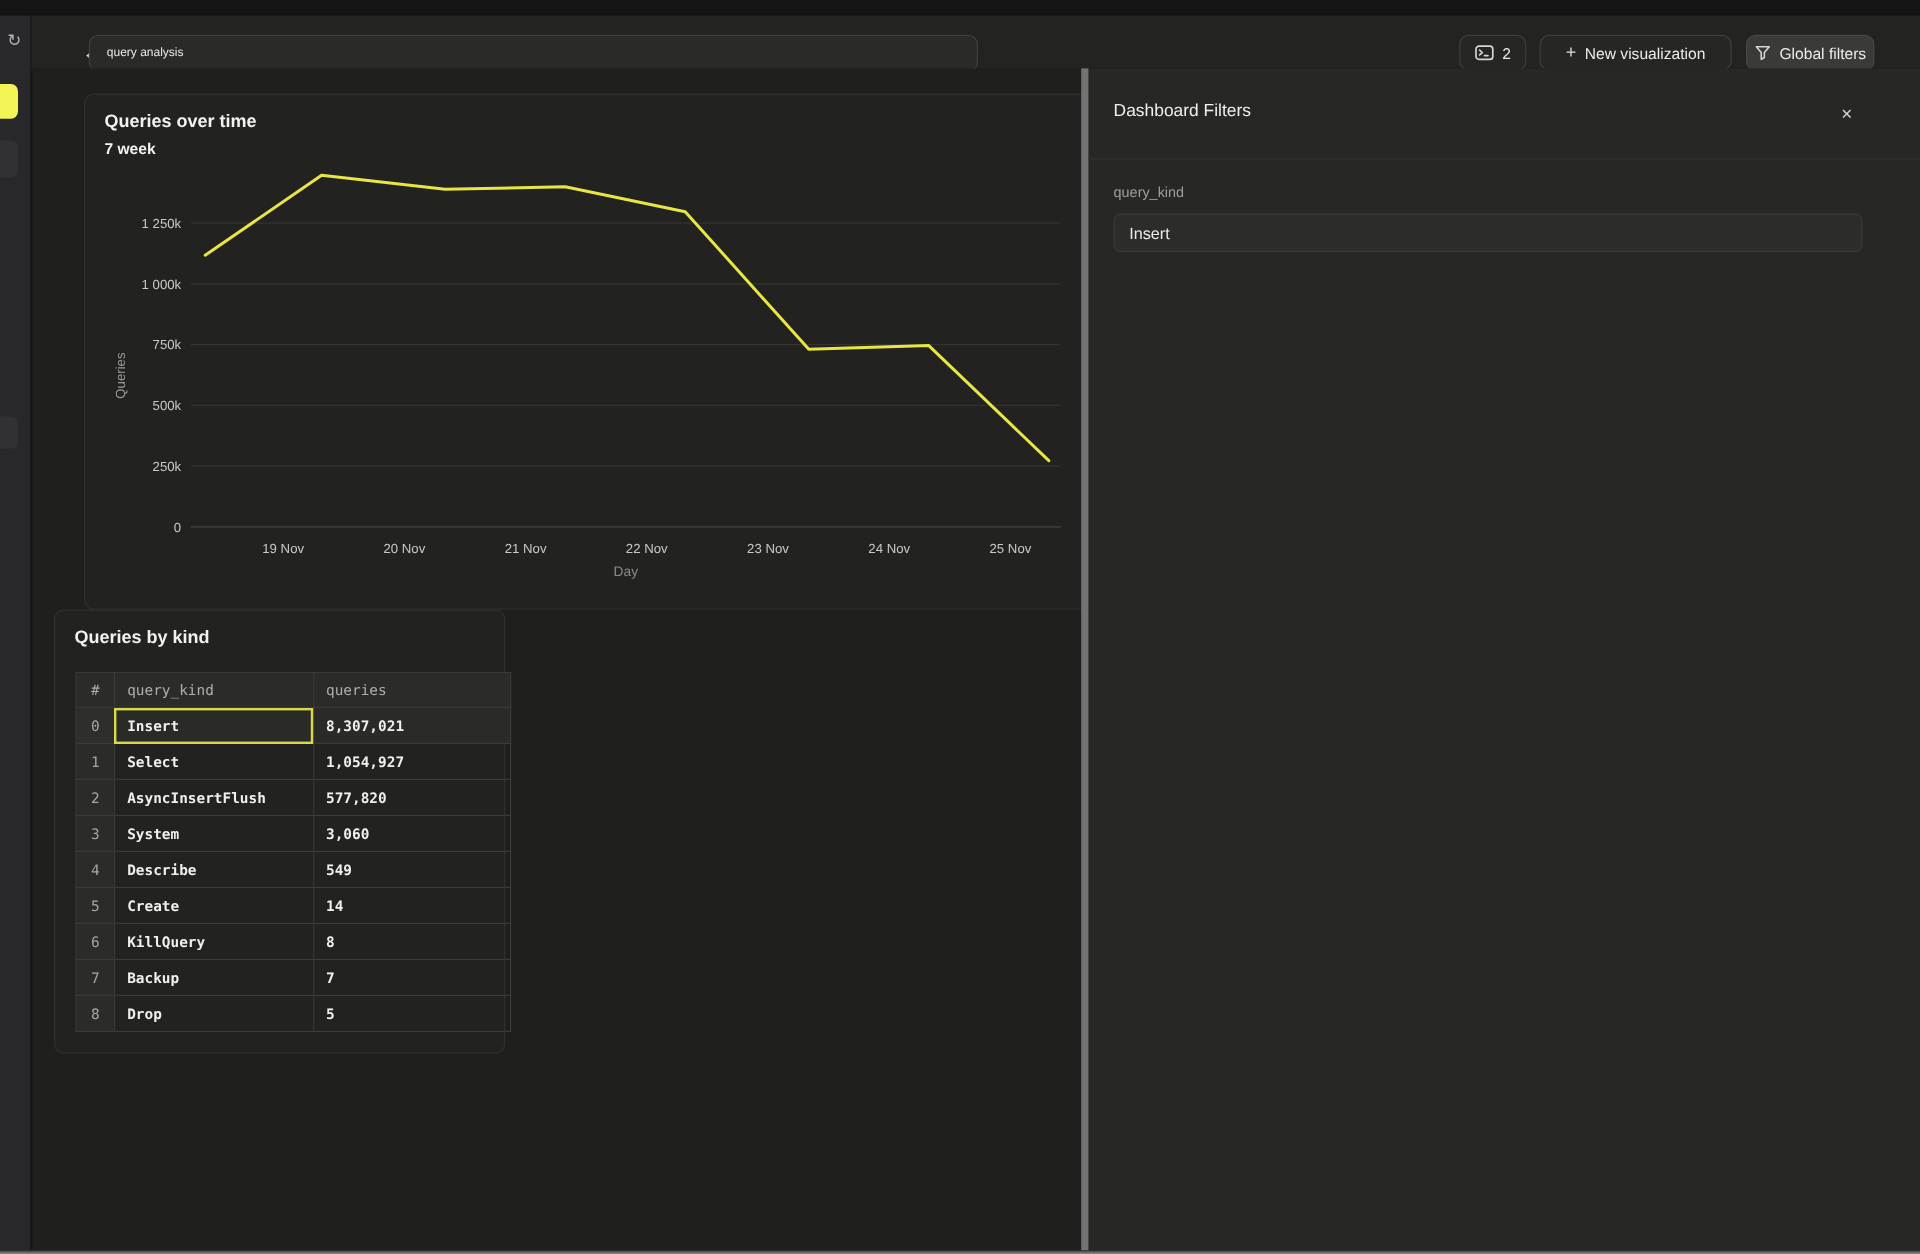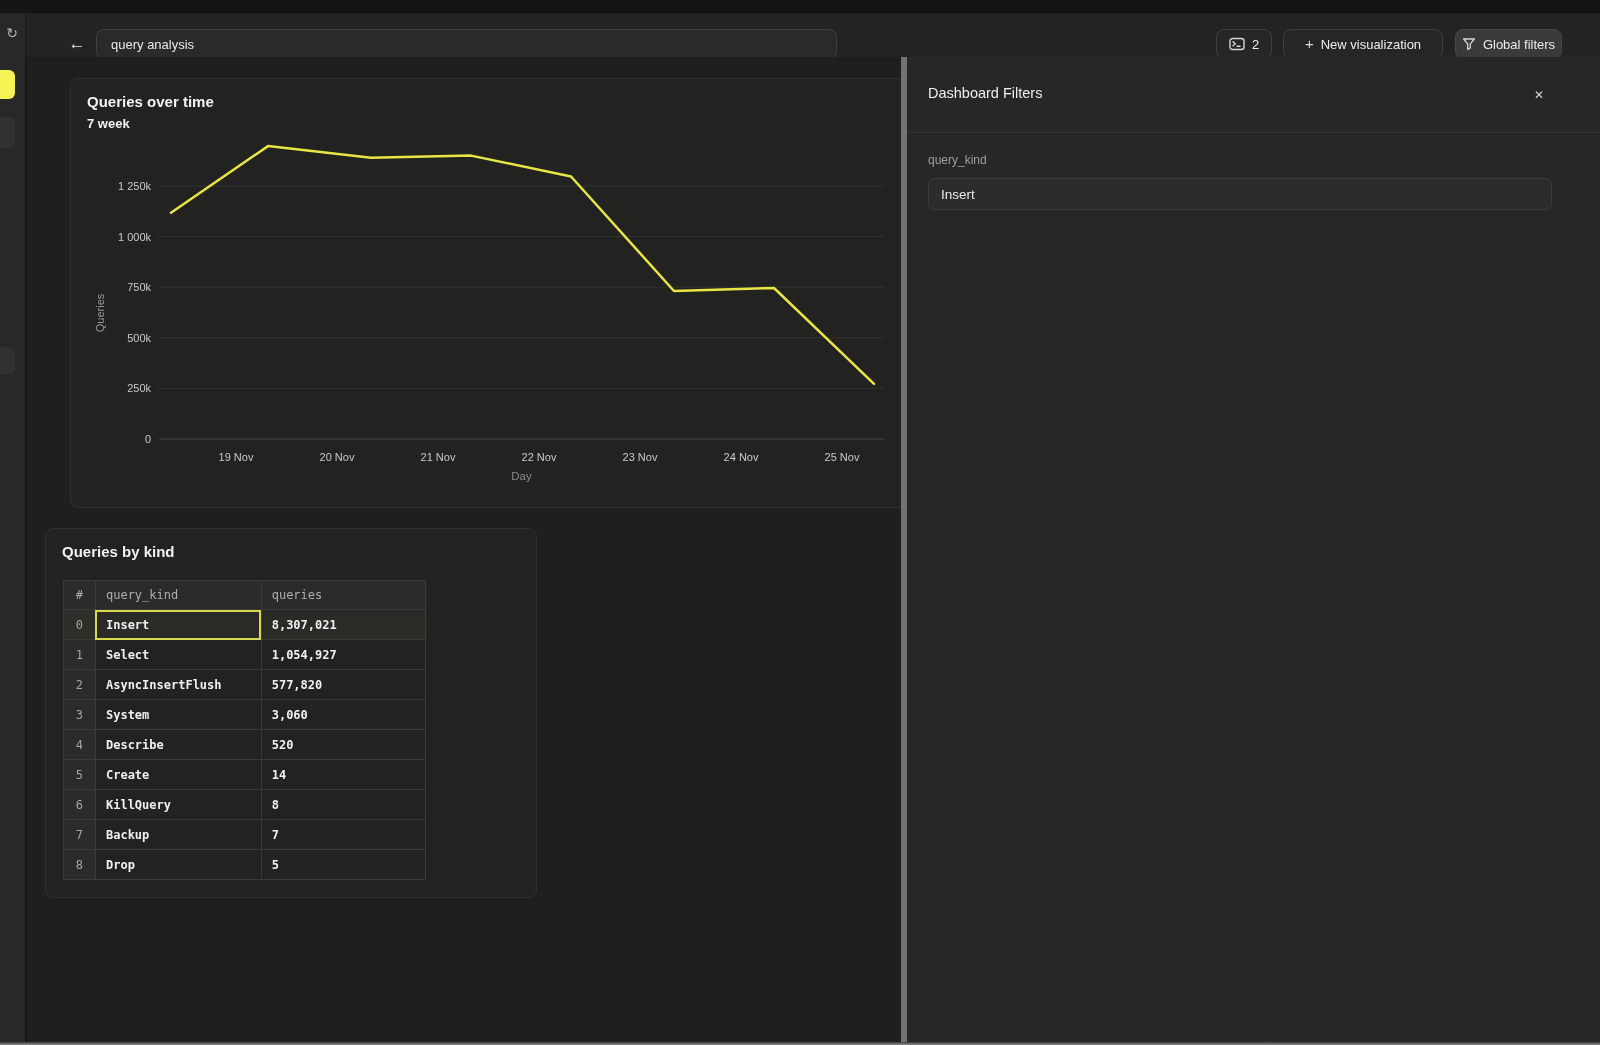--- a/index.html
+++ b/index.html
@@ -5,22 +5,22 @@
   * { margin:0; padding:0; box-sizing:border-box; }
   html,body { width:1600px; height:1045px; background:#151515; overflow:hidden;
               font-family:"Liberation Sans", sans-serif; }
   .app { position:relative; width:1600px; height:1045px; background:#151515; }
 
   
   .topstrip { position:absolute; left:0; top:0; width:1600px; height:13px; background:#141414; }
   .topbar { position:absolute; left:26px; top:13px; width:1574px; height:44px; background:#232322; }
   .back-btn { position:absolute; left:38px; top:20px; width:26px; height:22px; border:none; background:transparent;
               color:#e8e8e8; font-size:17px; line-height:22px; cursor:pointer; }
-  .title-input { position:absolute; left:70px; top:16px; width:741px; height:31px; background:#2a2a29;
-                 border:1px solid #3f3f3d; border-radius:8px; color:#e9e9e8; font-size:13px;
+  .title-input { position:absolute; left:48px; top:16px; width:741px; height:31px; background:#2a2a29;
+                 border:1px solid #3f3f3d; border-radius:8px; color:#e9e9e8; font-size:10px;
                  padding:0 14px; font-family:"Liberation Sans", sans-serif; outline:none; }
   .tb-btn { position:absolute; top:16px; height:30px; display:flex; align-items:center; justify-content:center;
             gap:7px; background:#262625; border:1px solid #3e3e3c; border-radius:8px; color:#ececeb;
             font-size:13px; cursor:pointer; font-family:"Liberation Sans", sans-serif; }
   .tb-btn svg { display:block; }
   #console-btn { left:1190px; width:56px; }
   #newviz-btn { left:1257px; width:160px; }
   #filters-btn { left:1429px; width:107px; background:#3a3a39; border-color:#474745; }
   .plus-glyph { font-size:15px; color:#dcdcdb; margin-top:-1px; }
 
@@ -32,21 +32,21 @@
   .rail-tab { position:absolute; left:-6px; width:21px; border-radius:6px; cursor:pointer; border:none; }
   #rail-tab-yellow { top:57px; height:29px; background:#f5f457; }
   #rail-tab-gray1 { top:104px; height:31px; background:#313133; }
   #rail-tab-gray2 { top:334px; height:27px; background:#313133; }
 
   
   .main { position:absolute; left:27px; top:57px; width:874px; height:985px; background:#1f1f1d; }
 
   .card { position:absolute; background:#222220; border:1px solid #30302e; border-radius:8px; }
   #chart-card { left:18px; top:21px; width:838px; height:430px;margin-left:25px; }
-  #table-card { left:18px; top:471px; width:492px; height:370px; }
+  #table-card { left:18px; top:451px; width:376px; height:370px; }
   .card-title { position:absolute; left:16px; top:14px; font-size:15px; font-weight:bold; color:#f2f2f1; }
   .card-subtitle { position:absolute; left:16px; top:37px; font-size:13px; font-weight:bold; color:#f2f2f1; }
   #chart-svg { position:absolute; left:0; top:0; }
 
   
   .qtable { position:absolute; left:17px; top:51px; width:363px; border-collapse:collapse;
             font-family:"DejaVu Sans Mono", monospace; }
   .qtable th, .qtable td { border:1px solid #3a3a38; padding:0 10px; height:30px; font-size:12px; }
   .qtable th { background:#2b2b29; color:#aeaeac; font-weight:normal; text-align:left; height:29px; }
   .qtable th.col-idx { text-align:center; }
@@ -167,21 +167,21 @@
               <td class="cell-q">577,820</td>
             </tr>
             <tr>
               <td class="cell-idx">3</td>
               <td class="cell-kind">System</td>
               <td class="cell-q">3,060</td>
             </tr>
             <tr>
               <td class="cell-idx">4</td>
               <td class="cell-kind">Describe</td>
-              <td class="cell-q">520</td>
+              <td class="cell-q">549</td>
             </tr>
             <tr>
               <td class="cell-idx">5</td>
               <td class="cell-kind">Create</td>
               <td class="cell-q">14</td>
             </tr>
             <tr>
               <td class="cell-idx">6</td>
               <td class="cell-kind">KillQuery</td>
               <td class="cell-q">8</td>

